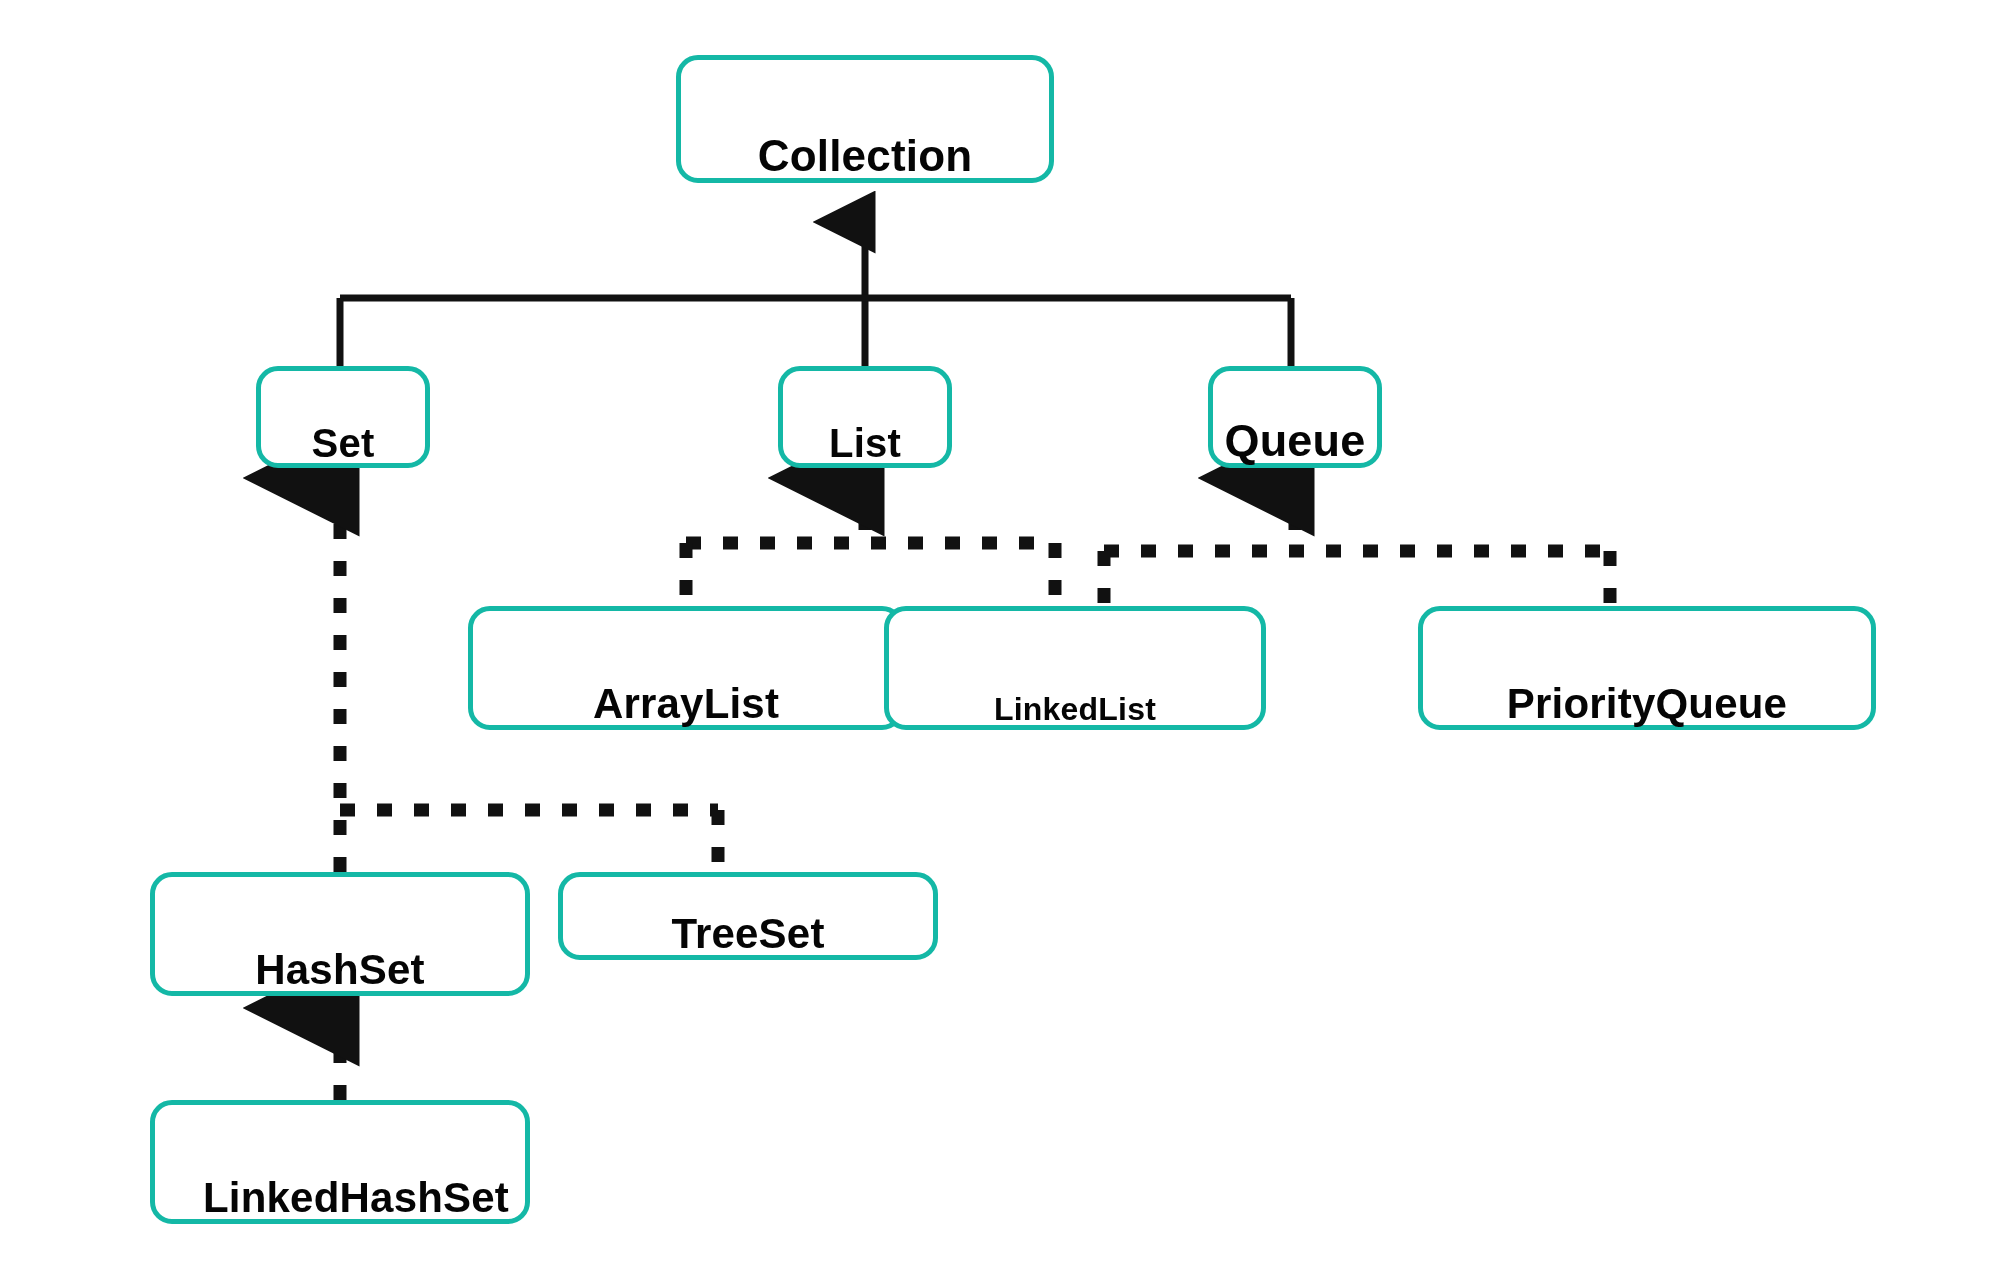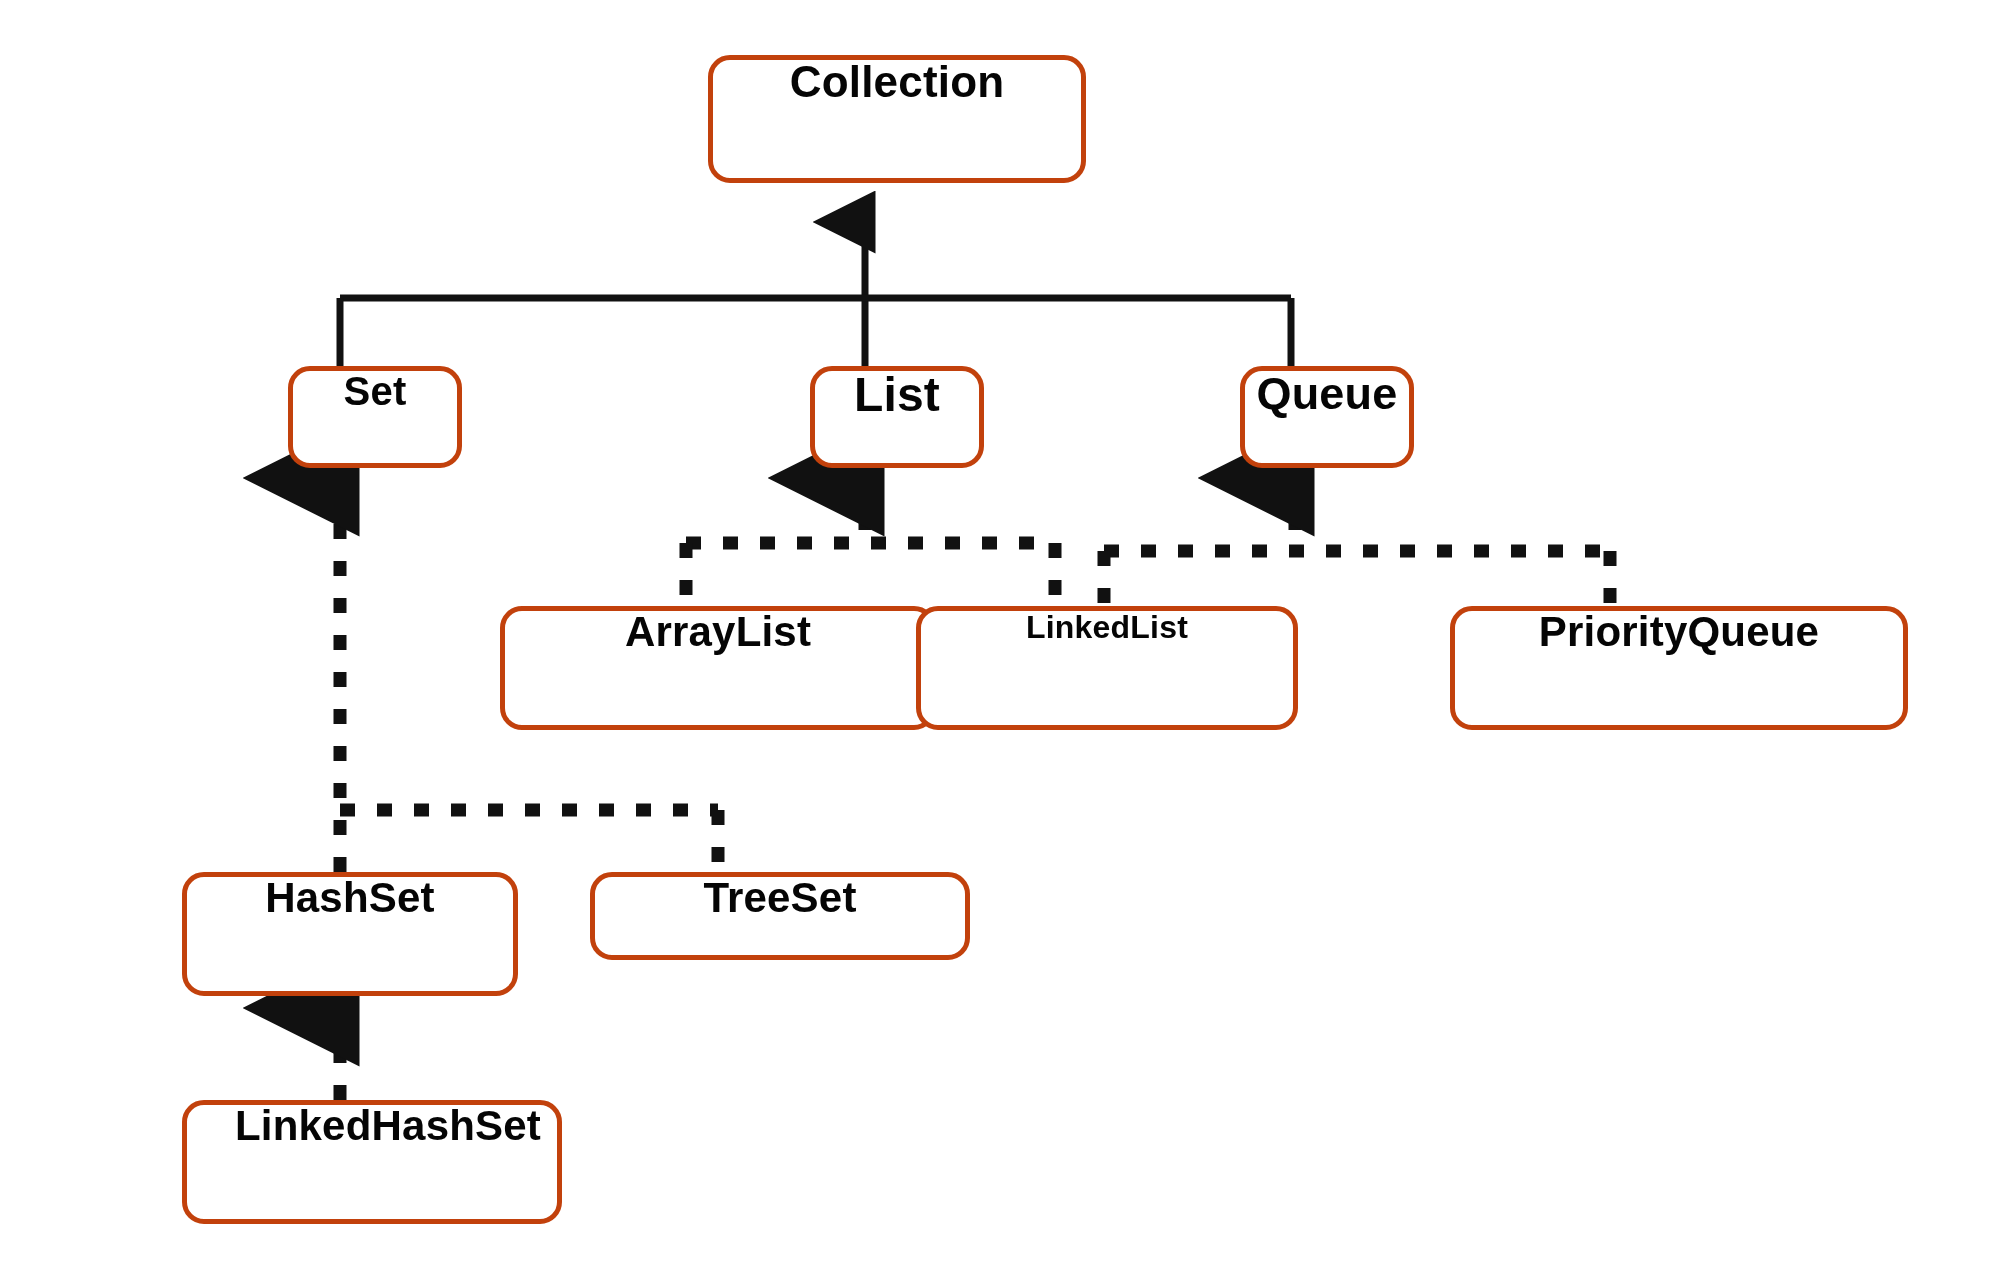--- a/index.html
+++ b/index.html
@@ -22,27 +22,26 @@
     left: 0;
     top: 0;
     width: 2000px;
     height: 1274px;
     pointer-events: none;
   }
   .node {
     position: absolute;
     box-sizing: border-box;
     background: #ffffff;
-    border: 5px solid #c2410c;
+    border: 5px solid #14b8a6;
     border-radius: 22px;
     display: flex;
-    align-items: flex-start;
+    align-items: flex-end;
     justify-content: center;
     z-index: 3;
-    margin-left: 32px;
   }
   .node-label {
     font-family: "Liberation Sans", sans-serif;
     font-weight: bold;
     color: #050505;
     white-space: nowrap;
     letter-spacing: 0.2px;
     line-height: 1;
   }
 </style>
@@ -92,40 +91,40 @@
 
   <div class="node" style="left:676px; top:55px; width:378px; height:128px;">
     <span class="node-label" style="font-size:44px;">Collection</span>
   </div>
 
   <div class="node" style="left:256px; top:366px; width:174px; height:102px;">
     <span class="node-label" style="font-size:40px;">Set</span>
   </div>
 
   <div class="node" style="left:778px; top:366px; width:174px; height:102px;">
-    <span class="node-label" style="font-size:48px;">List</span>
+    <span class="node-label" style="font-size:40px;">List</span>
   </div>
 
   <div class="node" style="left:1208px; top:366px; width:174px; height:102px;">
     <span class="node-label" style="font-size:45px;">Queue</span>
   </div>
 
   <div class="node" style="left:468px; top:606px; width:436px; height:124px;">
     <span class="node-label" style="font-size:42px;">ArrayList</span>
   </div>
 
   <div class="node" style="left:884px; top:606px; width:382px; height:124px;">
     <span class="node-label" style="font-size:32px;">LinkedList</span>
   </div>
 
   <div class="node" style="left:1418px; top:606px; width:458px; height:124px;">
     <span class="node-label" style="font-size:42px;">PriorityQueue</span>
   </div>
 
-  <div class="node" style="left:150px; top:872px; width:336px; height:124px;">
+  <div class="node" style="left:150px; top:872px; width:380px; height:124px;">
     <span class="node-label" style="font-size:42px;">HashSet</span>
   </div>
 
   <div class="node" style="left:558px; top:872px; width:380px; height:88px;">
     <span class="node-label" style="font-size:42px;">TreeSet</span>
   </div>
 
   <div class="node" style="left:150px; top:1100px; width:380px; height:124px;padding-left:32px;">
     <span class="node-label" style="font-size:42px;">LinkedHashSet</span>
   </div>

